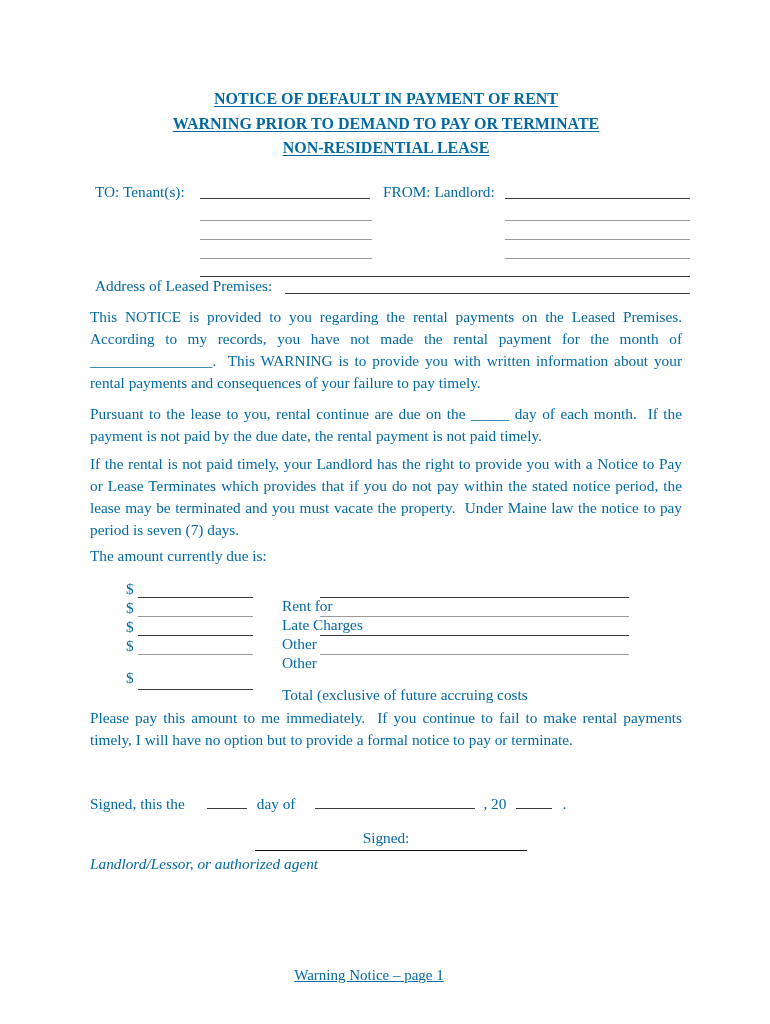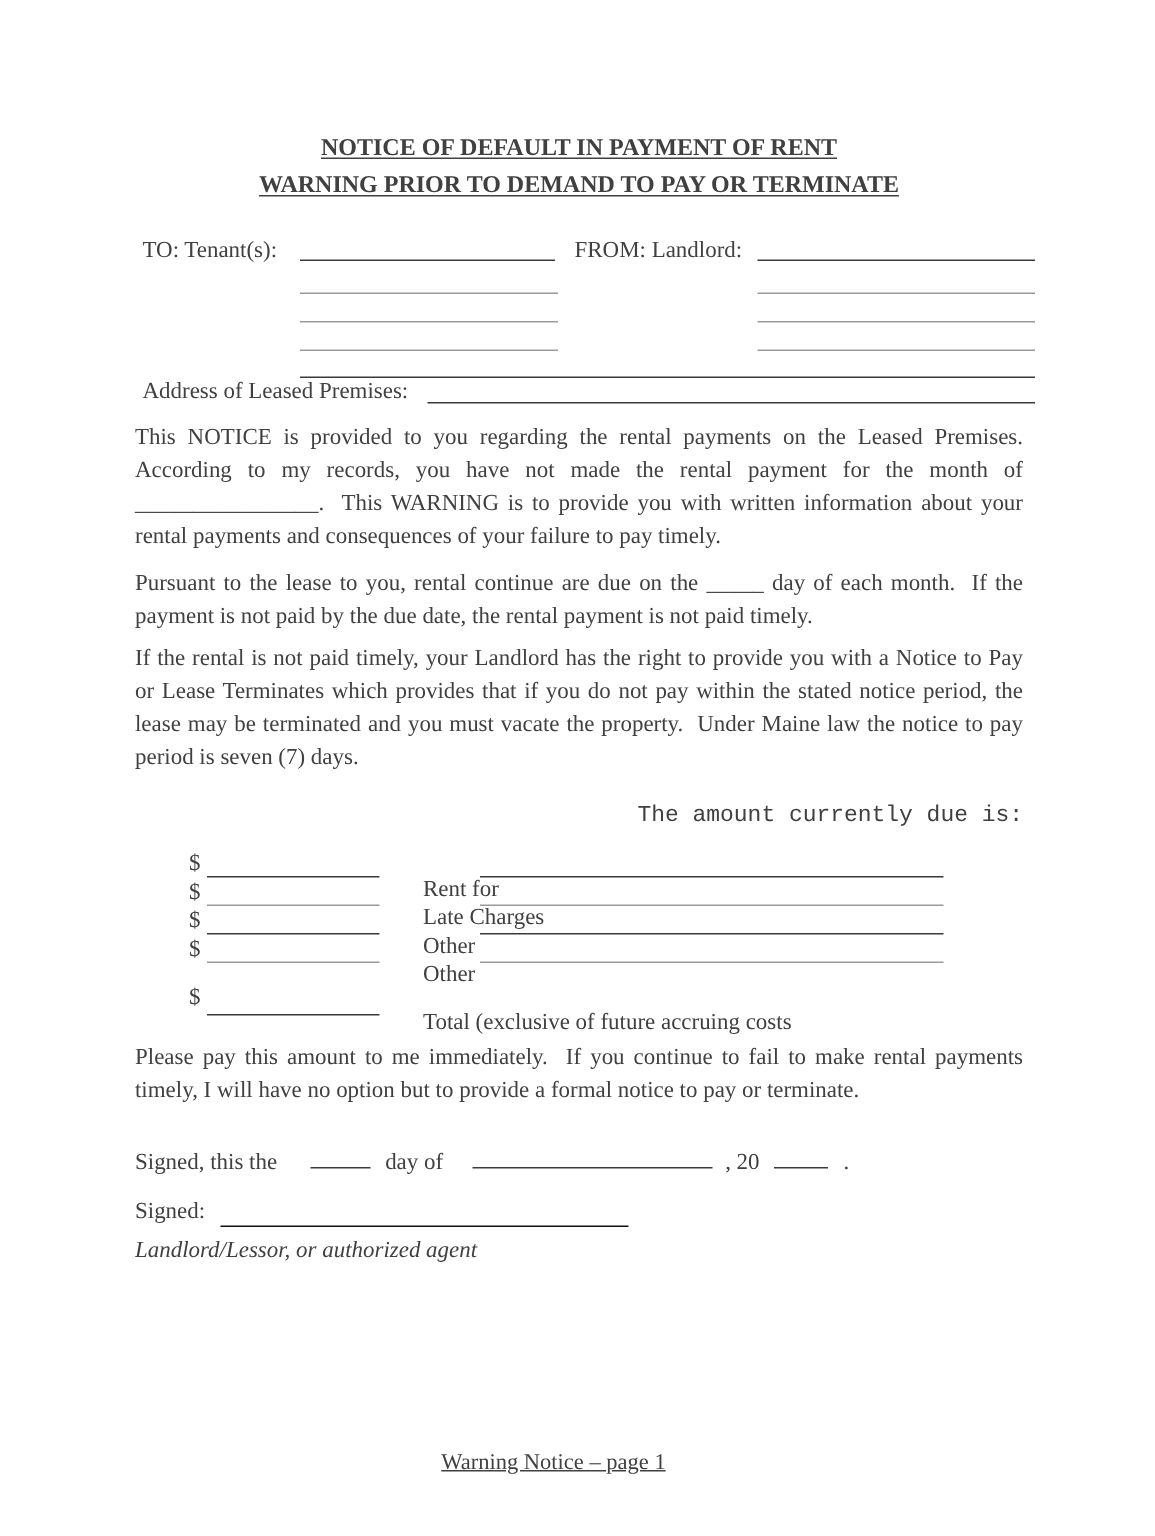--- a/index.html
+++ b/index.html
@@ -1,18 +1,18 @@
 <!DOCTYPE html>
 <html><head>
 <meta charset="utf-8">
 <style>
   html,body { margin:0; padding:0; background:#ffffff; }
   .page {
     position:relative; width:738px; height:1024px; background:#ffffff;
-    font-family:"Liberation Serif", serif; font-size:15.3px; color:#404040;
+    font-family:"Liberation Serif", serif; font-size:15.3px; color:#0369a1;
     overflow:hidden;
   }
   .content { position:absolute; left:90px; top:0; width:592px; }
 
   
   .title { margin-top:87px; text-align:center; font-weight:bold; font-size:16px; line-height:24.5px; }
   .title span { text-decoration:underline; text-underline-offset:2px; }
 
   
   .bl { position:absolute; height:0; border-bottom:1px solid #3a3a3a; }
@@ -32,54 +32,55 @@
   .l-r4 { left:415px; top:75px; width:185px; }
   .long-line { left:110px; top:93px; width:490px; }
   .lbl-addr  { position:absolute; left:5px; top:94px; white-space:nowrap; }
   .addr-line { left:195px; top:110px; width:405px; }
 
   
   .para { margin:0; line-height:22px; text-align:justify; white-space:pre-wrap; }
   .p1 { margin-top:11px; }
   .p2 { margin-top:9px; }
   .p3 { margin-top:6px; }
-  .heading { margin-top:16px; text-align:right;font-family:Liberation Mono, monospace; }
+  .heading { margin-top:4px; text-align:left; }
   .p-pay { margin-top:16px; }
 
   
   .amounts { margin-top:13px; }
   .amt-row { position:relative; height:19px; }
   .amt-row.total { margin-top:13px; height:22px; }
   .cur { position:absolute; left:36px; top:0; }
   .amt-line  { left:48px;  bottom:1px; width:115px; }
   .amt-label { position:absolute; left:192px; top:17px; white-space:nowrap; z-index:2; }
   .desc-line { left:230px; bottom:1px; width:309px; }
 
   
-  .sign-date { margin-top:25px; height:22px; line-height:22px; white-space:nowrap; }
+  .sign-date { margin-top:42px; height:22px; line-height:22px; white-space:nowrap; }
   .iblank { display:inline-block; height:15px; border-bottom:1px solid #3a3a3a; vertical-align:baseline; }
   .blank-day   { width:40px;  margin:0 10px 0 22px; }
   .blank-month { width:160px; margin:0 8px 0 20px; }
   .blank-year  { width:36px;  margin:0 10px 0 10px; }
-  .sign-row { margin-top:14px; height:22px; display:flex; align-items:flex-start; }
+  .sign-row { margin-top:14px; height:22px; display:flex; align-items:center;flex-direction:column; }
   .sig-line { width:272px; margin-left:10px; border-bottom:1.4px solid #111; height:18px; }
   .sign-caption { margin-top:2px; line-height:22px;font-style:italic; }
 
   
   .footer { position:absolute; left:0; right:0; top:964px; text-align:center; font-size:15px; line-height:22px;text-decoration:underline; }
 </style>
 </head>
 <body>
 
 <div class="page">
   <div class="content">
 
     <header class="title">
       <div><span>NOTICE OF DEFAULT IN PAYMENT OF RENT</span></div>
       <div><span>WARNING PRIOR TO DEMAND TO PAY OR TERMINATE</span></div>
+      <div><span>NON-RESIDENTIAL LEASE</span></div>
     </header>
 
     <section class="tofrom">
       <span class="lbl-to">TO: Tenant(s):</span>
       <span class="lbl-from">FROM: Landlord:</span>
 
       <span class="bl t-r1"></span>
       <span class="bl l-r1"></span>
       <span class="bl gray t-r2"></span>
       <span class="bl gray l-r2"></span>

